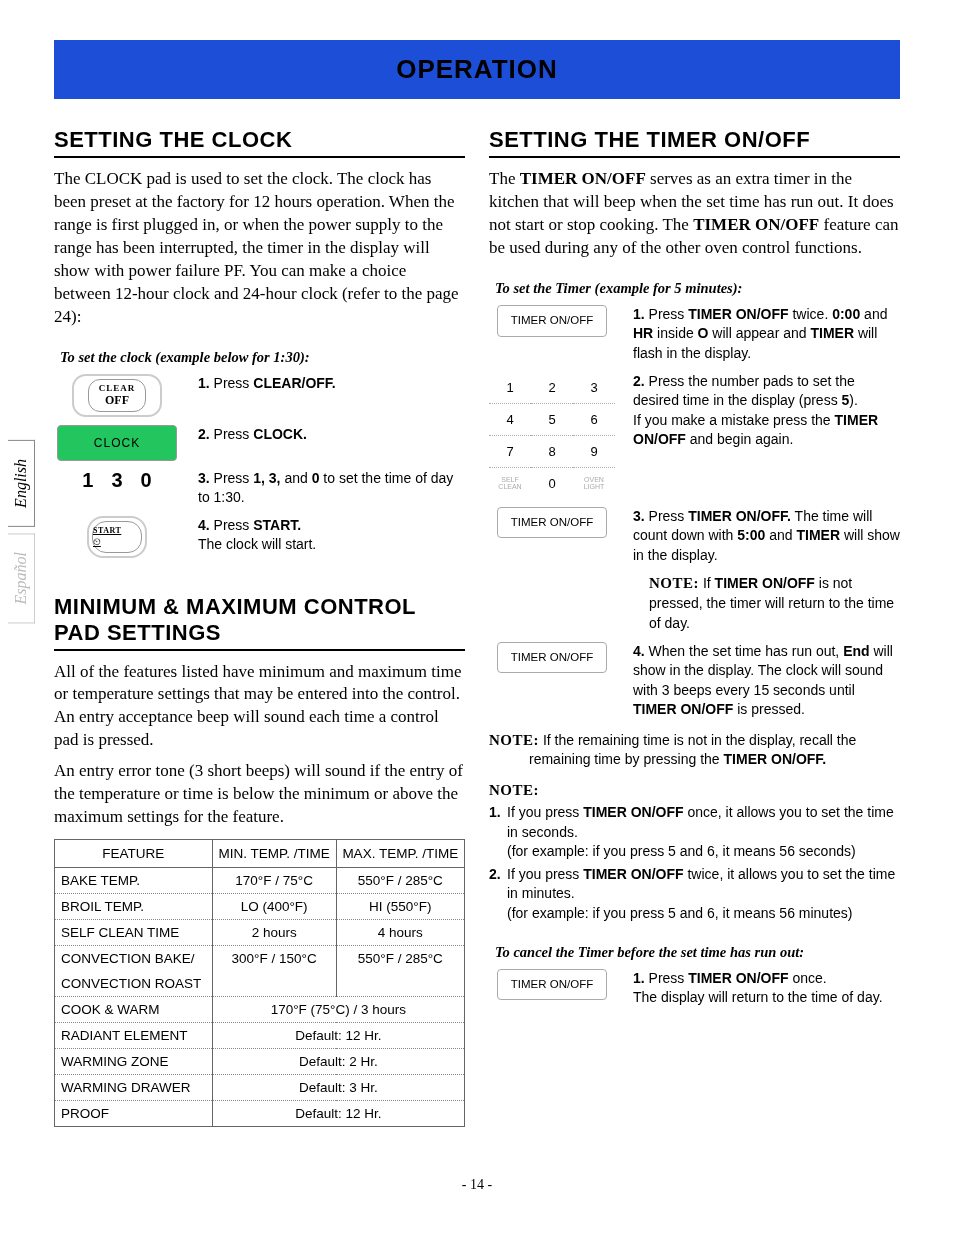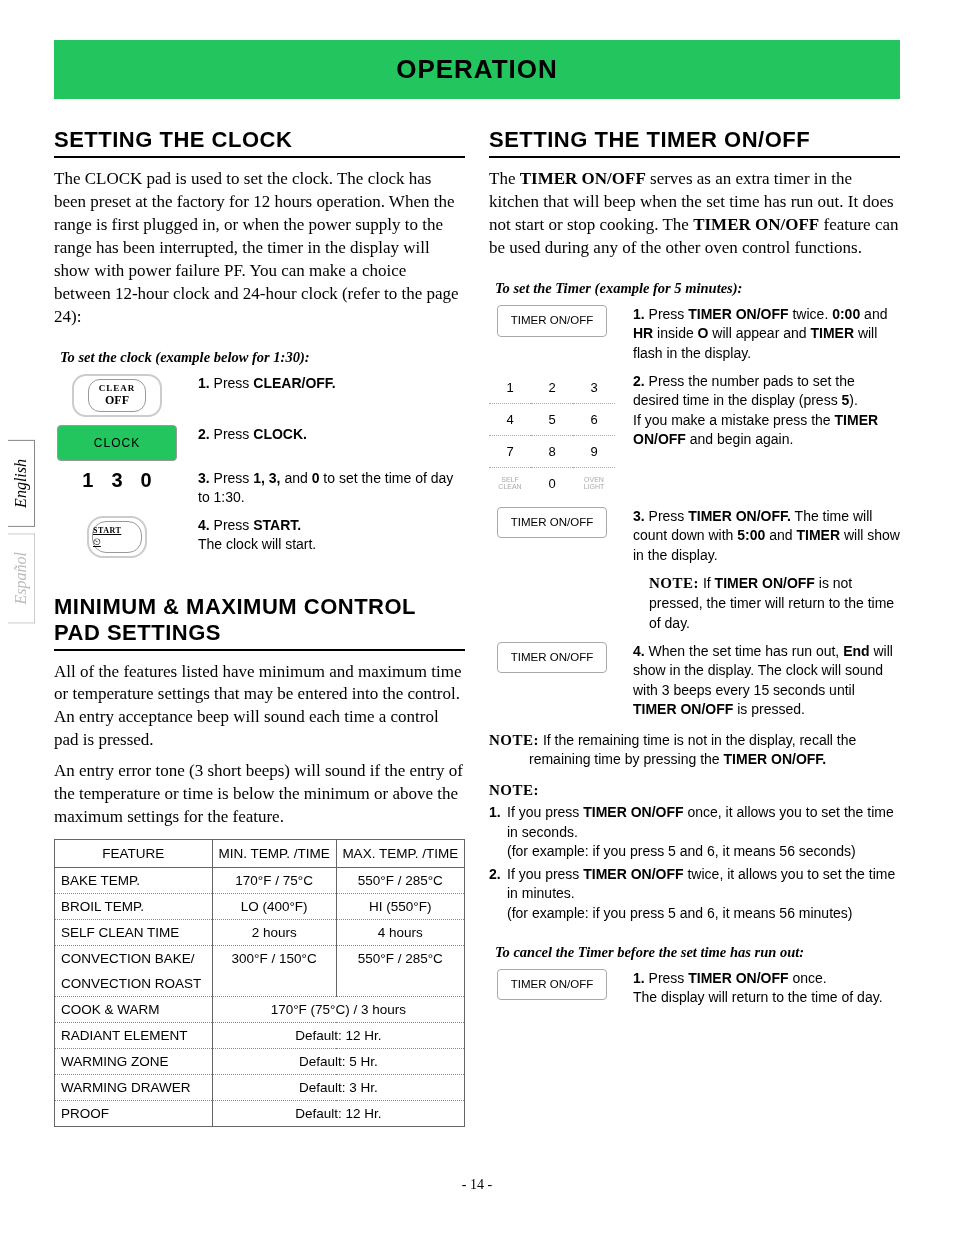--- a/index.html
+++ b/index.html
@@ -1,18 +1,18 @@
 <!DOCTYPE html>
 <html><head>
 <meta charset="utf-8">
 <style>
   * { box-sizing: border-box; margin: 0; padding: 0; }
   body { font-family: Georgia, 'Times New Roman', serif; background: #fff; color: #000; width: 954px; margin: 0 auto; position: relative; }
   .page { padding: 40px 54px 30px 54px; position: relative; }
-  .header-bar { background: #22c55e; text-align: center; padding: 14px 16px; margin-bottom: 28px; }
+  .header-bar { background: #1d4ed8; text-align: center; padding: 14px 16px; margin-bottom: 28px; }
   .header-bar h1 { font-family: Arial, Helvetica, sans-serif; font-size: 26px; font-weight: bold; letter-spacing: 1px; }
   .cols { display: flex; gap: 24px; }
   .col { flex: 1; min-width: 0; }
   h2.sect { font-family: 'Trebuchet MS', Arial, sans-serif; font-size: 22px; font-weight: bold; letter-spacing: 0.5px; border-bottom: 2px solid #000; padding-bottom: 3px; margin-bottom: 10px; }
   p.body { font-size: 17px; line-height: 1.35; margin: 8px 0; }
   p.sub { font-style: italic; font-weight: bold; font-size: 14.5px; margin: 20px 0 8px 6px; }
   .step-row { display: flex; align-items: flex-start; gap: 18px; margin: 8px 0; }
   .pad-img { flex: 0 0 126px; display: flex; align-items: center; justify-content: center; }
   .step-text { flex: 1; font-family: Arial, Helvetica, sans-serif; font-size: 14px; line-height: 1.4; }
   .step-text .num { font-weight: bold; }
@@ -148,21 +148,21 @@
         <tr class="dotted">
               <td>COOK &amp; WARM</td>
               <td colspan="2">170°F (75°C) / 3 hours</td>
             </tr>
         <tr class="dotted">
               <td>RADIANT ELEMENT</td>
               <td colspan="2">Default: 12 Hr.</td>
             </tr>
         <tr class="dotted">
               <td>WARMING ZONE</td>
-              <td colspan="2">Default: 5 Hr.</td>
+              <td colspan="2">Default: 2 Hr.</td>
             </tr>
         <tr class="dotted">
               <td>WARMING DRAWER</td>
               <td colspan="2">Default: 3 Hr.</td>
             </tr>
         <tr>
               <td>PROOF</td>
               <td colspan="2">Default: 12 Hr.</td>
             </tr>
       </tbody>

